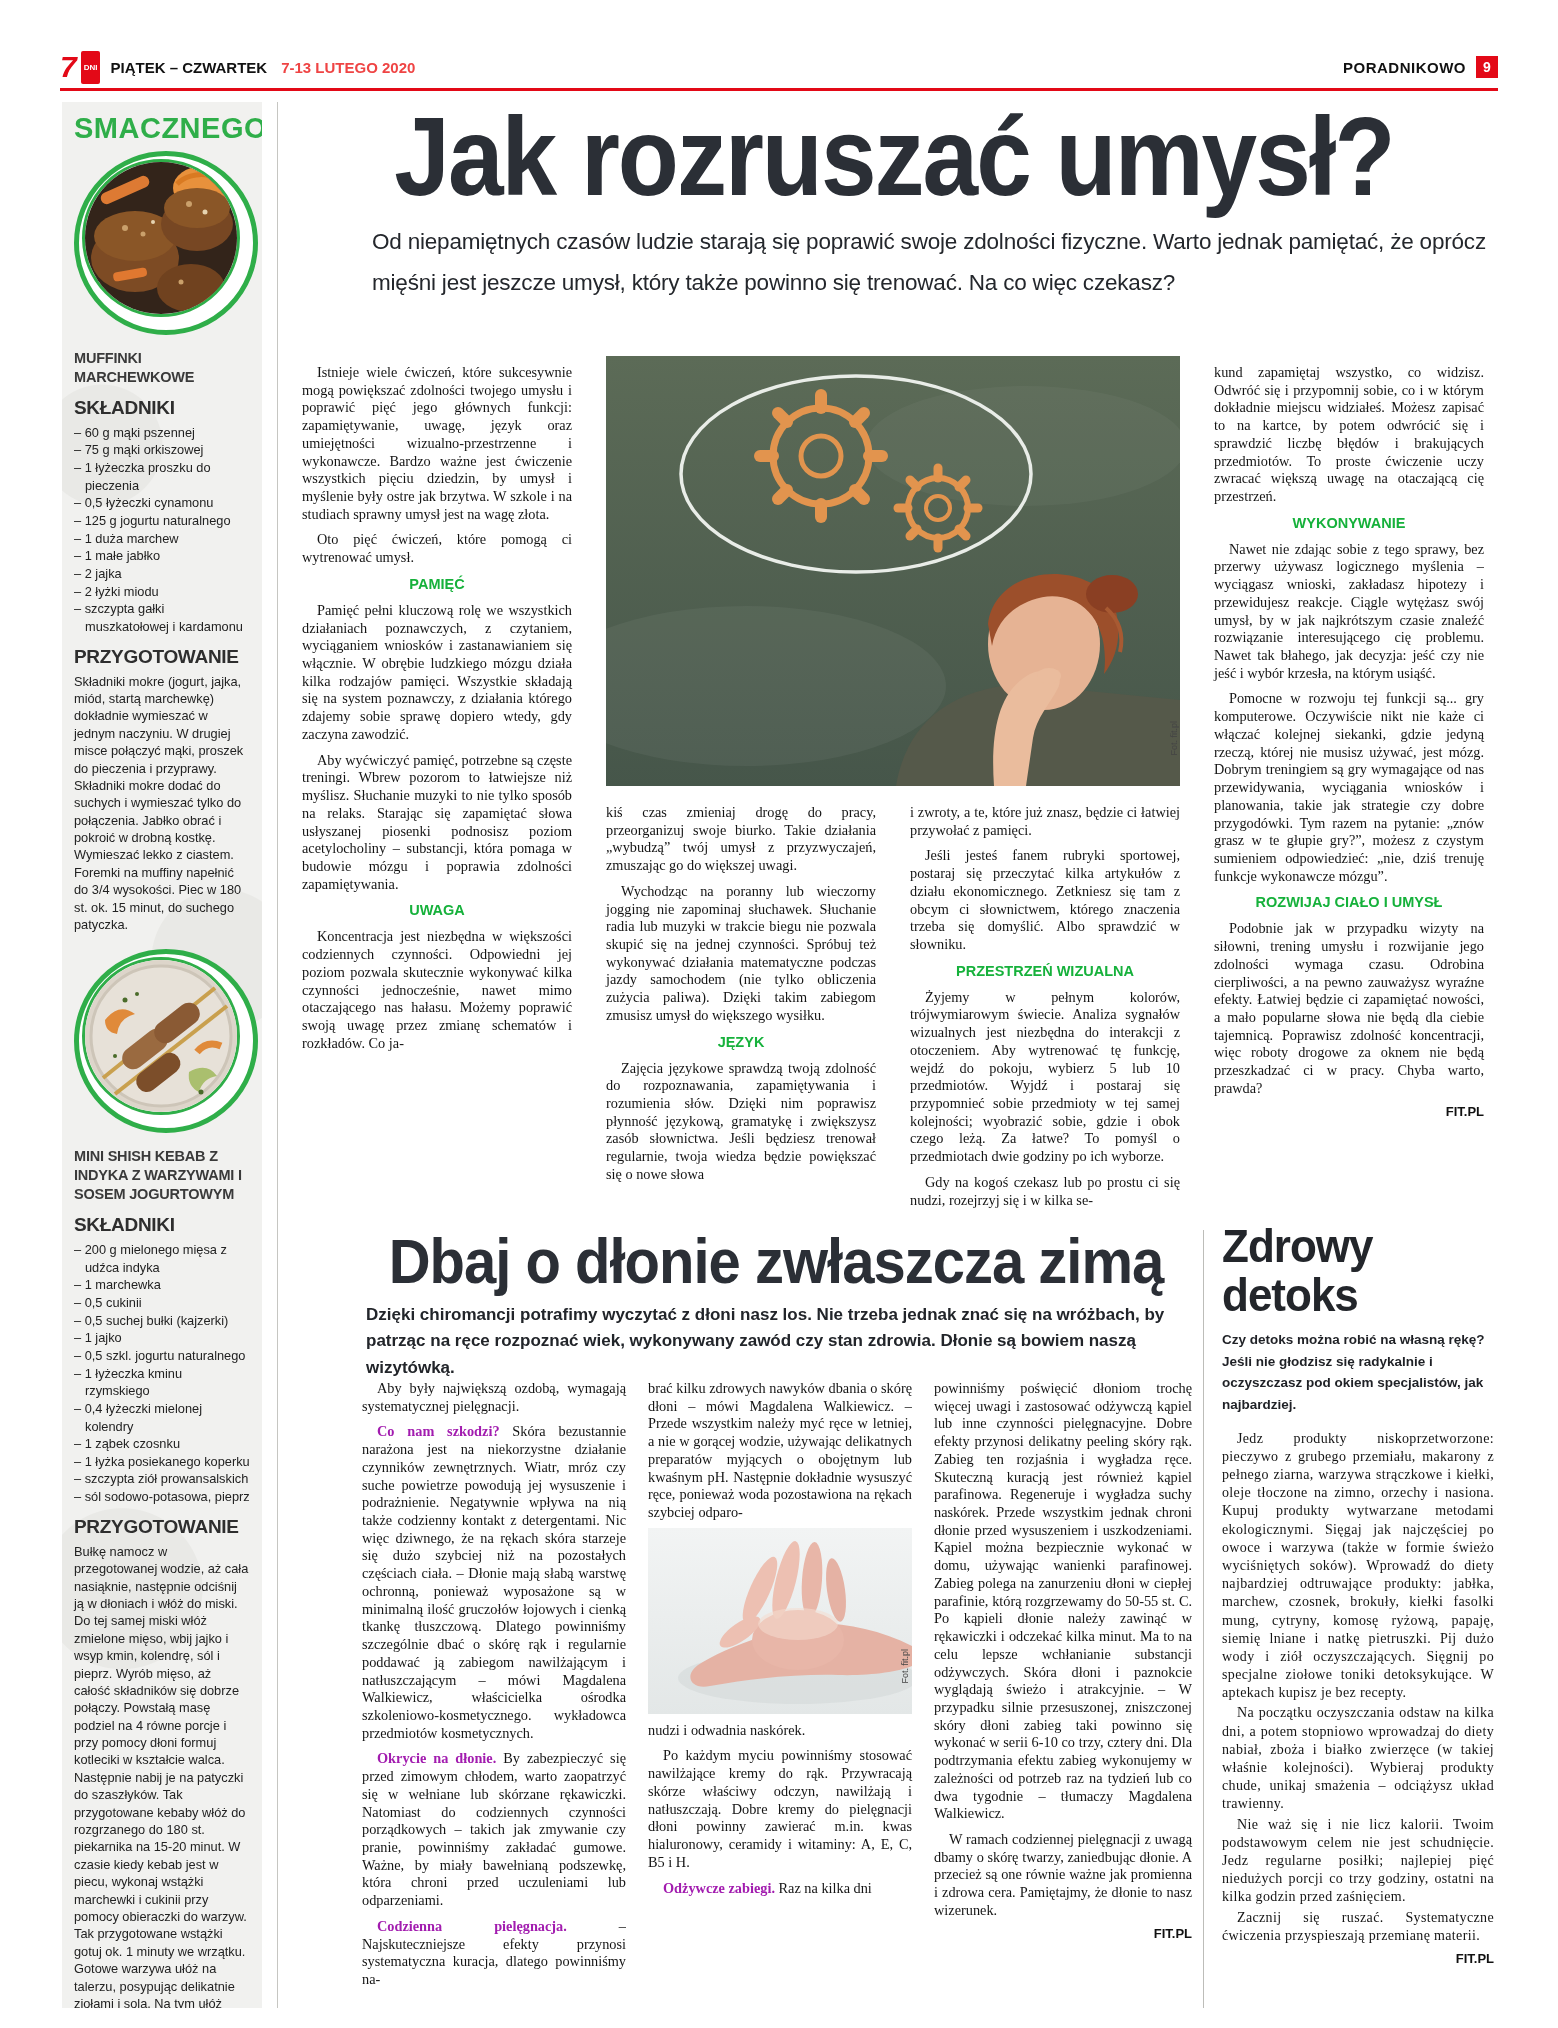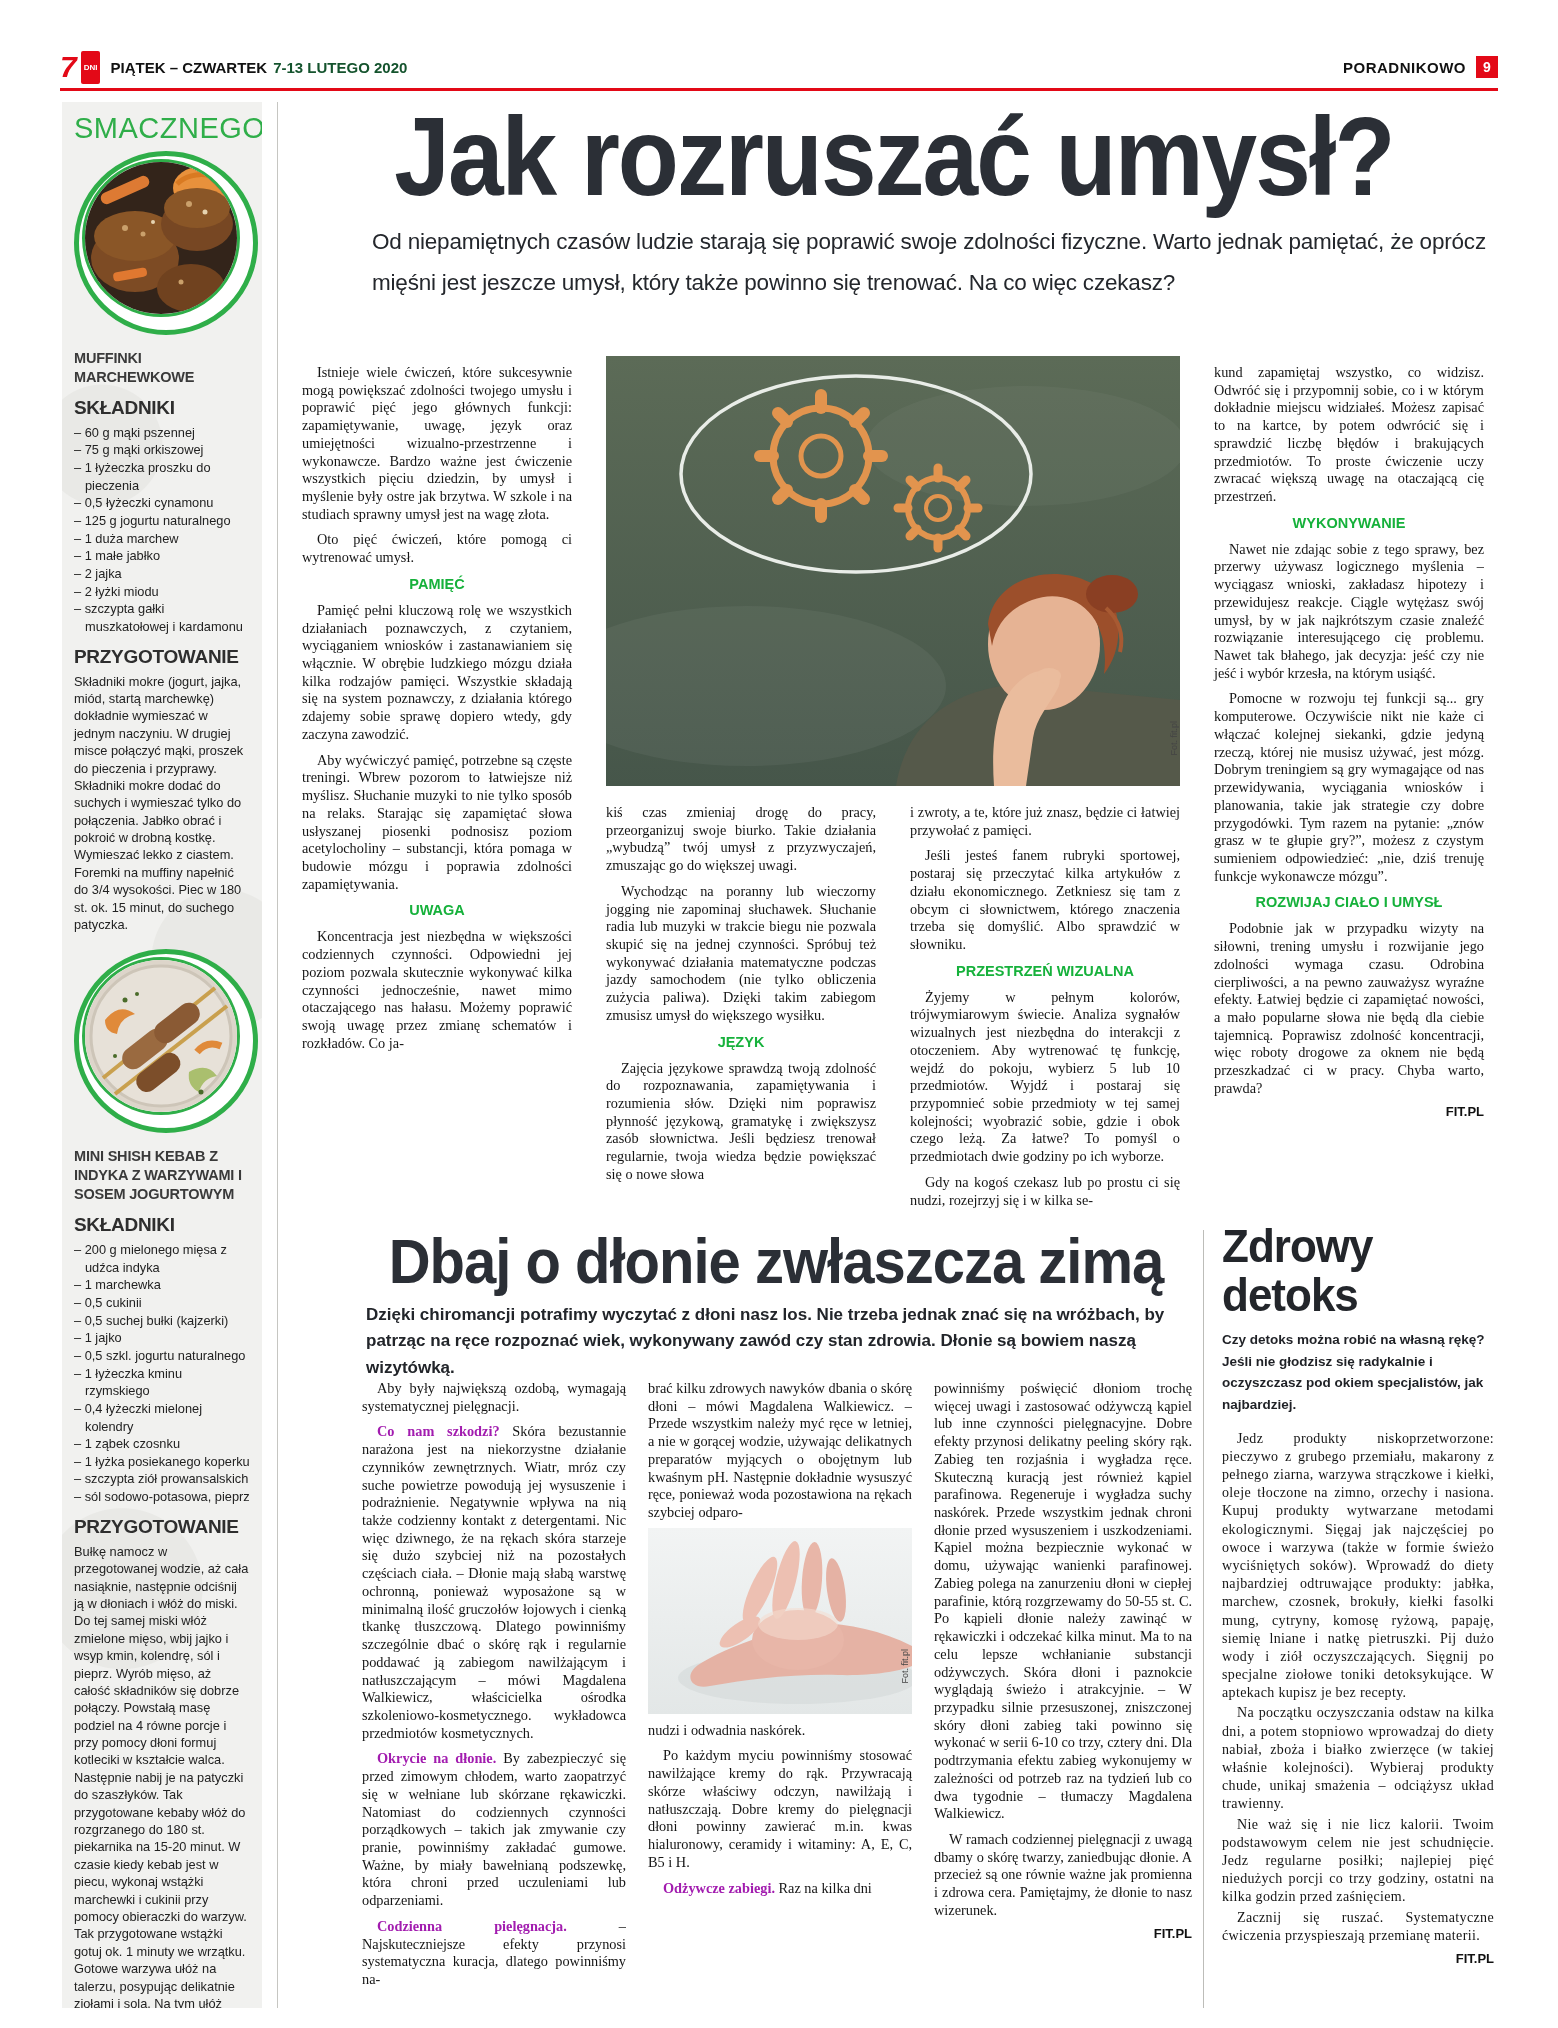--- a/index.html
+++ b/index.html
@@ -4,33 +4,33 @@
 <style>
   html,body{margin:0;padding:0;background:#8a8a8a;}
   #page{position:relative;width:1558px;height:2028px;background:#ffffff;margin:0 auto;overflow:hidden;
         font-family:"Liberation Sans",sans-serif;color:#1d1d1b;}
   
   .hdr{position:absolute;left:60px;top:48px;width:1438px;height:38px;display:flex;align-items:center;}
   .logo{display:flex;align-items:center;gap:4px;margin-right:10px;}
   .logo7{color:#e30917;font-weight:bold;font-style:italic;font-size:30px;line-height:1;}
   .logodni{font-size:8px;font-weight:bold;color:#fff;background:#e30917;padding:12px 3px;border-radius:2px;}
   .hday{font-weight:bold;font-size:15px;color:#111;}
-  .hdate{font-weight:bold;font-size:15px;color:#14532d;margin-left:6px;}
+  .hdate{font-weight:bold;font-size:15px;color:#ef4444;margin-left:14px;}
   .hspacer{flex:1;}
   .hsection{font-weight:bold;font-size:15px;color:#111;margin-right:10px;letter-spacing:.5px;}
   .hpage{width:22px;height:22px;background:#e30917;color:#fff;font-weight:bold;font-size:14px;
          display:flex;align-items:center;justify-content:center;}
   .redrule{position:absolute;left:60px;top:88px;width:1438px;height:3px;background:#e30917;}
   
   .sidebar{position:absolute;left:62px;top:102px;width:200px;height:1906px;background:#f1f1ef;
            box-sizing:border-box;padding:8px 12px;overflow:hidden;
            background-image:radial-gradient(circle at 20% 18%,#e9e9e6 0 60px,transparent 61px),
                             radial-gradient(circle at 80% 45%,#e9e9e6 0 70px,transparent 71px),
                             radial-gradient(circle at 30% 78%,#e9e9e6 0 80px,transparent 81px);}
-  .s-title{color:#2fae49;font-size:29px;font-weight:normal;text-align:center;letter-spacing:.5px;margin:2px 0 6px;}
+  .s-title{color:#2fae49;font-size:29px;font-weight:bold;text-align:center;letter-spacing:.5px;margin:2px 0 6px;}
   .circle{width:168px;height:168px;margin:6px auto 8px;border-radius:50%;border:5px solid #2fae49;
           background:#fff;padding:3px;}
   .circle-in{width:152px;height:152px;border-radius:50%;border:3px solid #2fae49;overflow:hidden;}
   .r-title{font-size:14.5px;line-height:1.3;font-weight:bold;color:#3a3a3a;margin:14px 0 8px;letter-spacing:-.2px;}
   .s-h{font-size:19px;font-weight:bold;color:#2e2e2e;margin:10px 0 5px;letter-spacing:-.3px;}
   .s-ul{list-style:none;margin:0;padding:0;font-size:12.8px;line-height:1.38;color:#222;}
   .s-ul li{padding-left:11px;text-indent:-11px;}
   .s-p{font-size:12.8px;line-height:1.36;color:#222;margin:0;}
   .vrule1{position:absolute;left:277px;top:102px;width:1px;height:1906px;background:#c6c6c2;}
   .vrule2{position:absolute;left:1203px;top:1230px;width:1px;height:778px;background:#bdbdb9;}

